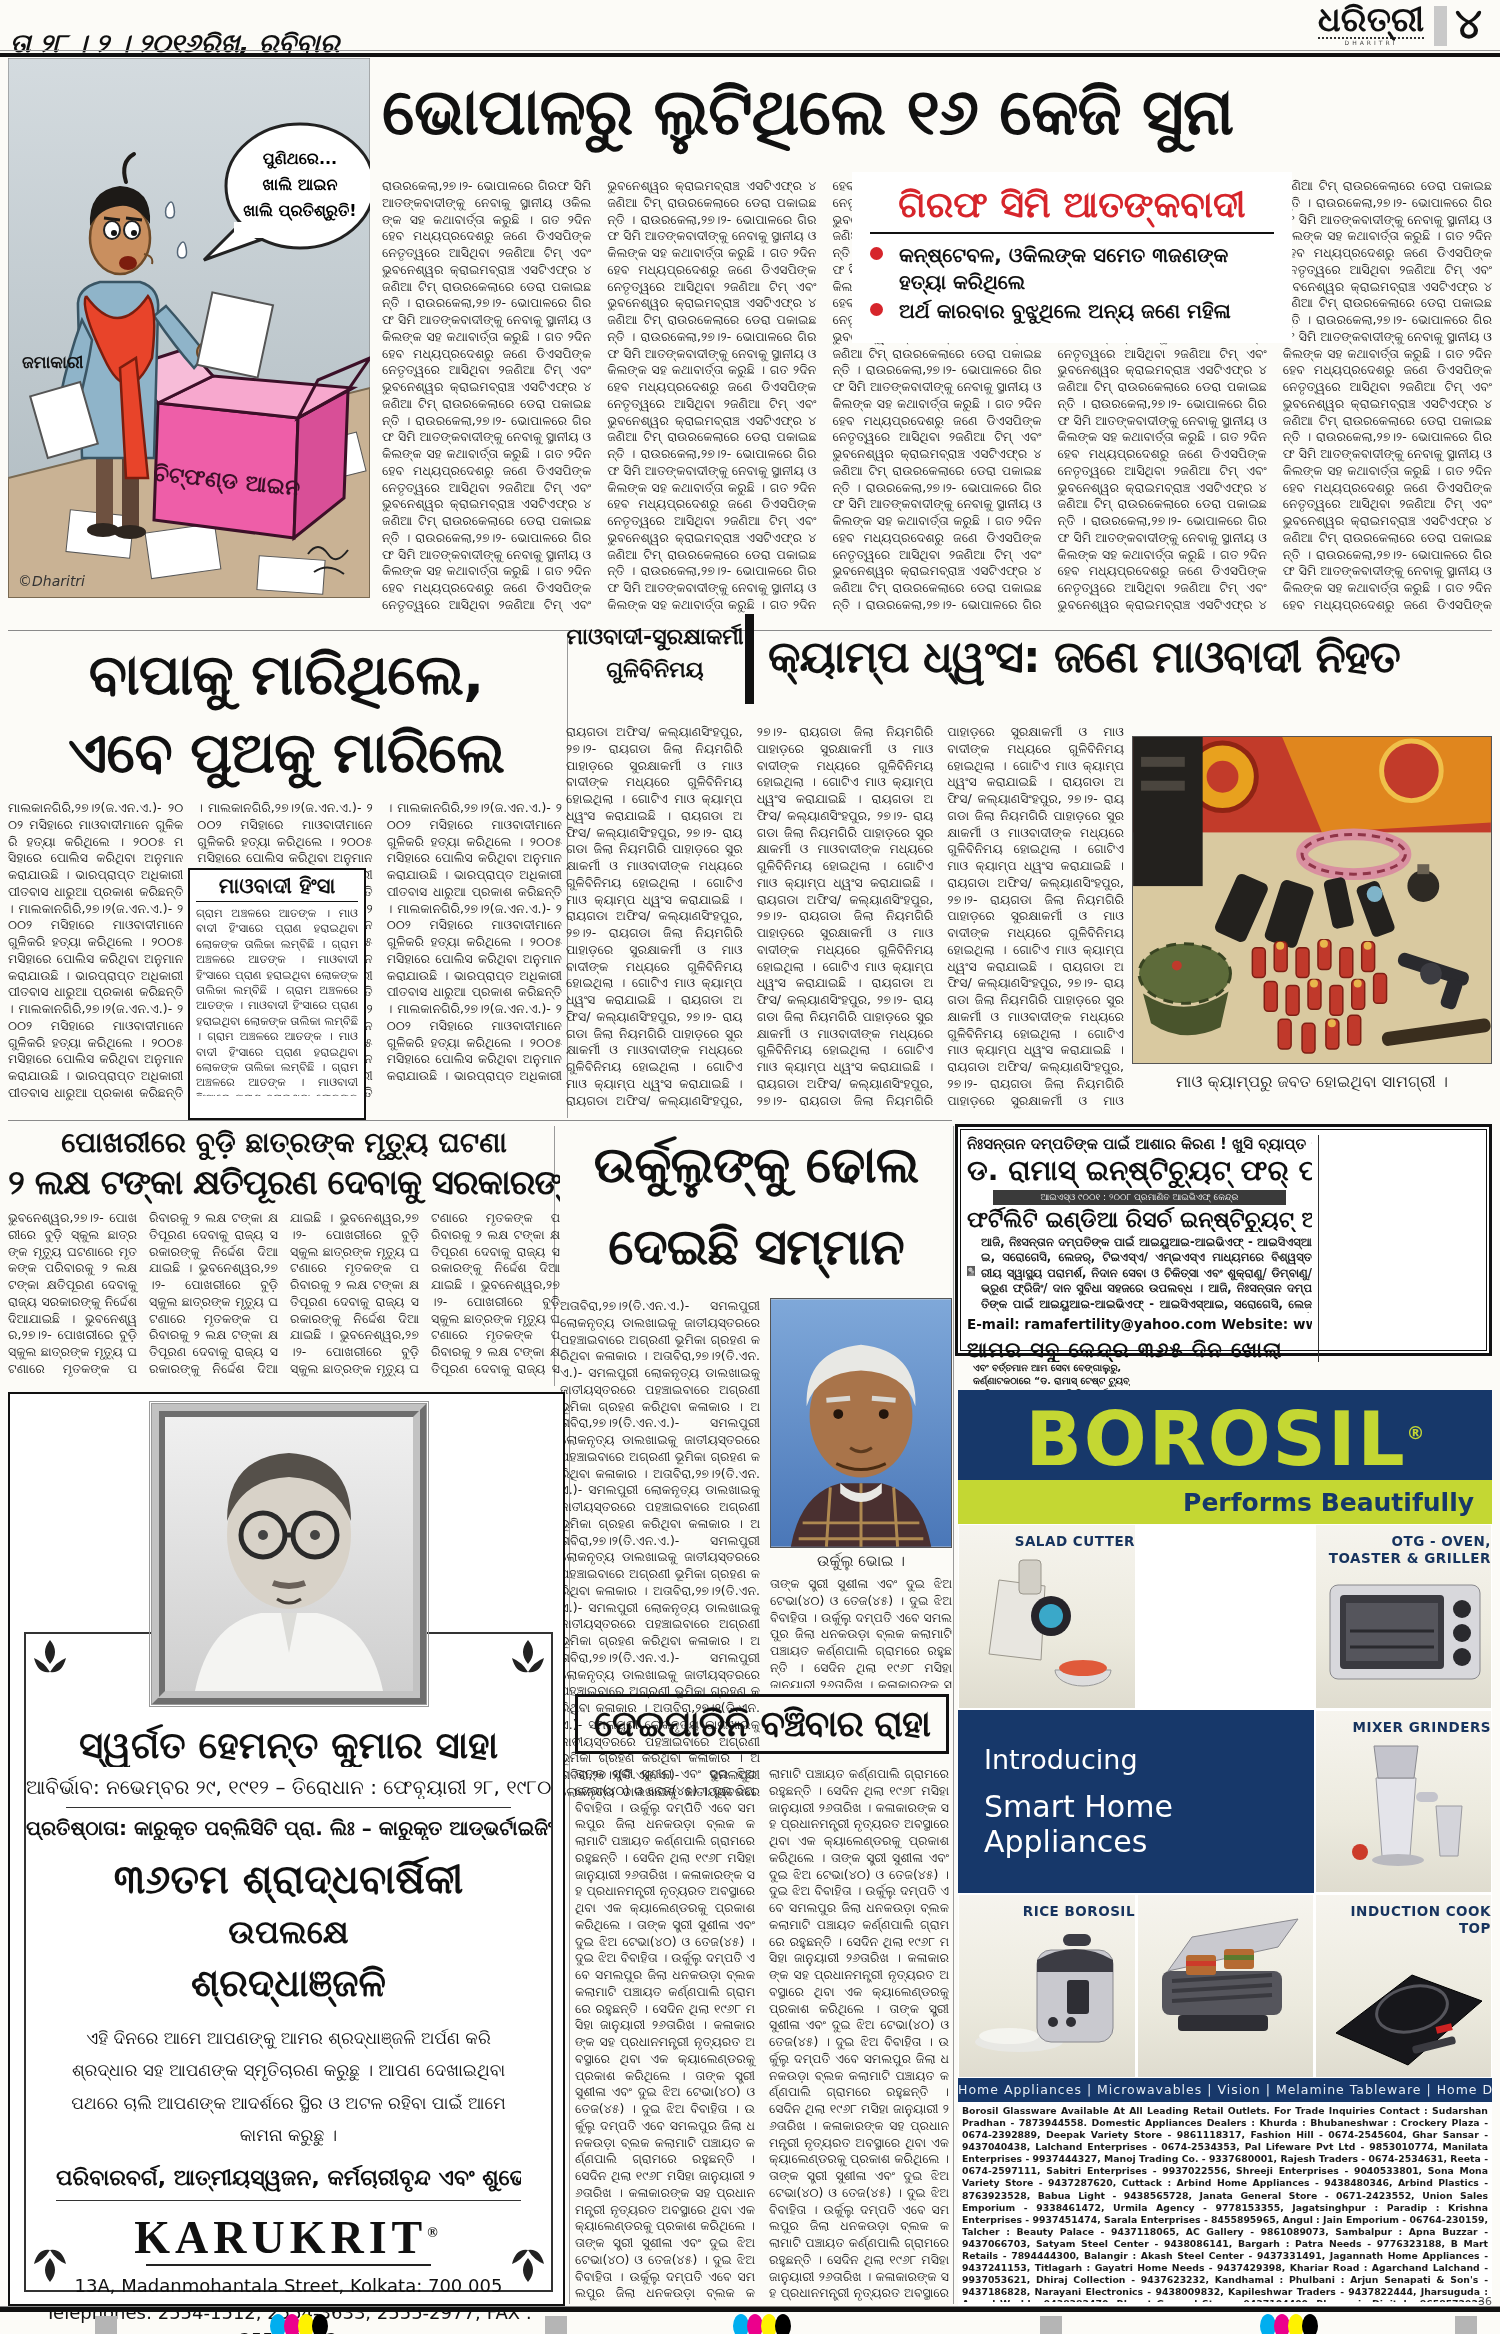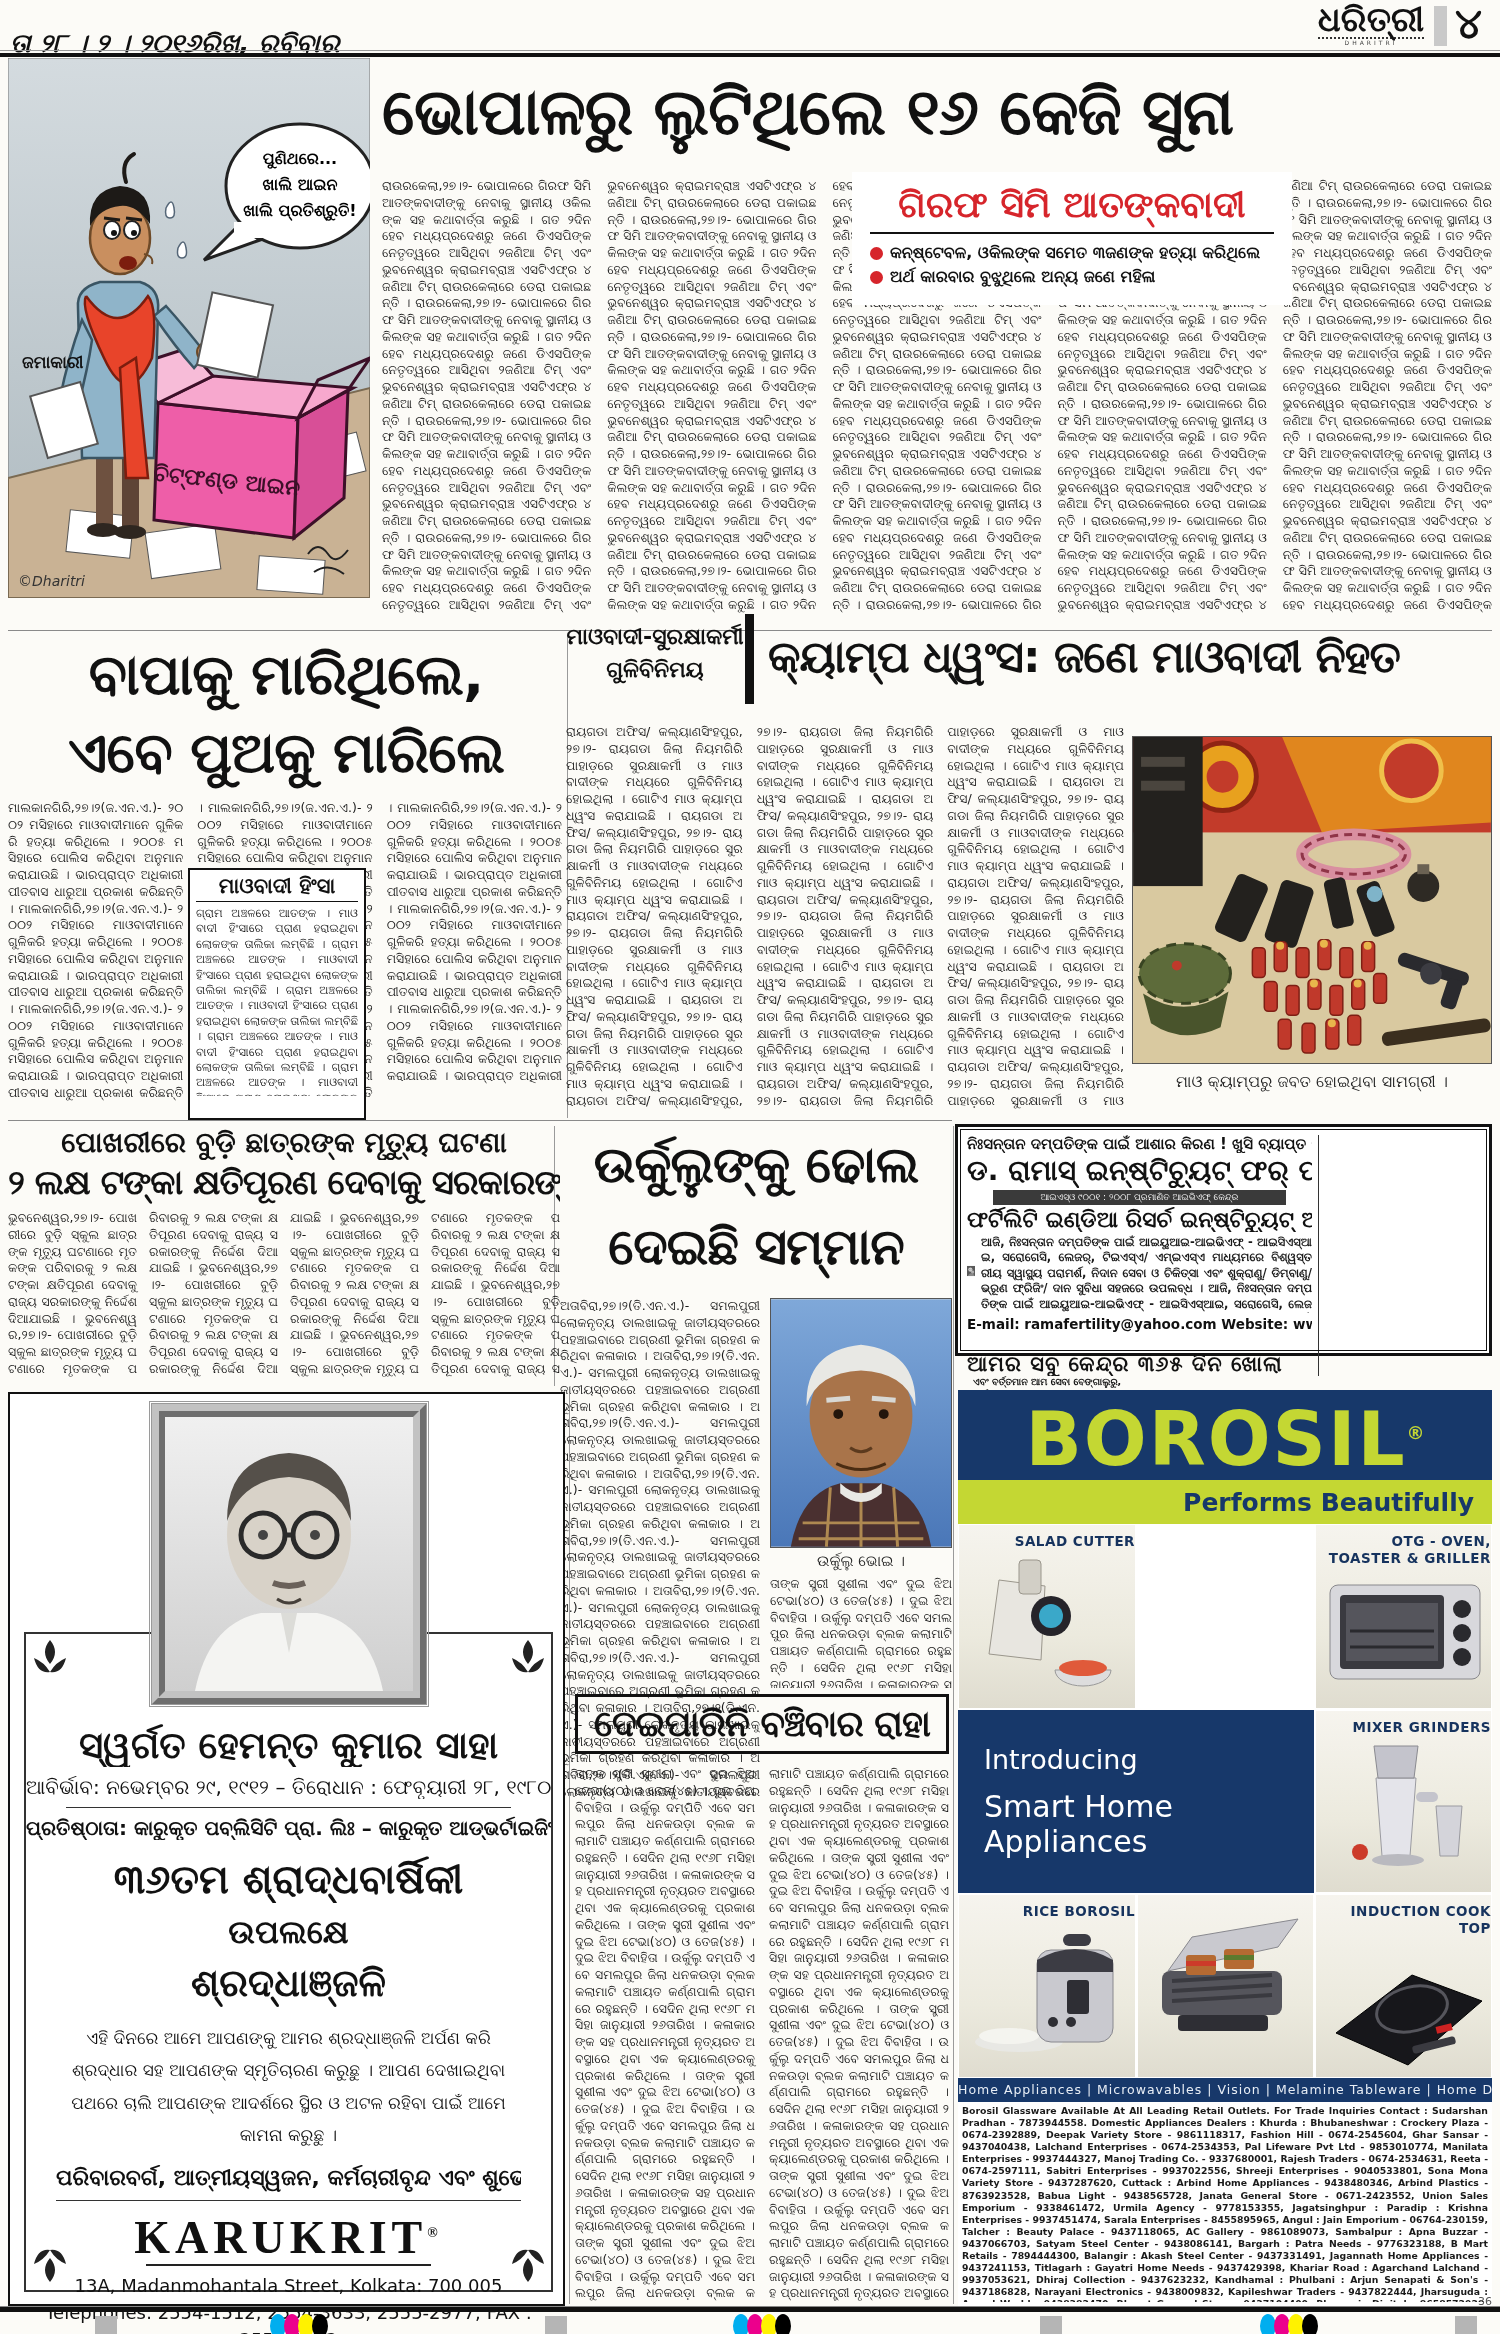--- a/index.html
+++ b/index.html
@@ -26,21 +26,21 @@
   .cols4 { column-count:4; column-gap:12px; }
   .cols5 { column-count:5; column-gap:16px; }
   .cols2 { column-count:2; column-gap:14px; }
   .hl { font-weight:800; white-space:nowrap; overflow:hidden; letter-spacing:-1px; }
 
   
   .lead-hl { left:382px; top:58px; width:1112px; height:112px; font-size:64px; line-height:108px; }
   .lead-body { left:382px; top:178px; width:1110px; height:452px; }
   .redbox { left:862px; top:182px; width:420px; background:#fff; box-shadow:0 0 0 10px #fff; padding:2px 8px 8px 8px; }
   .redbox-title { color:#d6252b; font-size:36px; font-weight:800; text-align:center; white-space:nowrap; overflow:hidden; border-bottom:2px solid #111; padding-bottom:6px; margin-bottom:8px; }
-  .rb-line { display:flex; align-items:flex-start; gap:7px; font-size:16px; font-weight:700; line-height:1.35; margin-top:2px; }
+  .rb-line { display:flex; align-items:flex-start; gap:16px; font-size:20px; font-weight:700; line-height:1.35; margin-top:2px; }
   .rb-dot { width:13px; height:13px; border-radius:50%; background:#d6252b; flex:none; margin-top:5px; }
 
   
   .h-rule { background:#8a8a8a; height:1px; }
   .v-rule { background:#9a9a9a; width:1px; }
 
   
   .st2-hl { left:10px; top:636px; width:552px; text-align:center; font-size:56px; line-height:78px; }
   .st2-body { left:8px; top:800px; width:554px; height:318px; }
   .inset { left:188px; top:868px; width:178px; height:252px; background:#fff; border:2px solid #111; padding:4px 6px; }
@@ -72,21 +72,21 @@
   .fert { left:955px; top:1124px; width:537px; height:232px; border:3px solid #111; outline:1px solid #111; outline-offset:-6px; background:#fff; padding:8px 9px 4px 9px; display:flex; flex-wrap:wrap; }
   .fert-main { width:352px; border-right:1px solid #333; padding-right:6px; }
   .fert-side { width:163px; padding-left:6px; font-size:9.5px; font-weight:700; text-align:center; line-height:1.35; word-break:break-all; }
   .fert-l1 { font-size:15px; font-weight:800; white-space:nowrap; overflow:hidden; }
   .fert-title { font-size:28px; font-weight:800; white-space:nowrap; overflow:hidden; margin-top:1px; }
   .fert-iso { background:#3a3a3a; color:#fff; font-size:9px; text-align:center; padding:2px 0; margin:2px 26px; white-space:nowrap; overflow:hidden; }
   .fert-sub { font-size:22px; font-weight:800; white-space:nowrap; overflow:hidden; }
   .fert-row { display:flex; gap:6px; margin-top:3px; }
   .fert-body { font-size:11.5px; font-weight:700; height:78px; }
   .fert-mail { font-size:13.5px; font-weight:800; margin-top:3px; white-space:nowrap; overflow:hidden; }
-  .fert-open { font-size:21px; font-weight:900; letter-spacing:1px; white-space:nowrap; overflow:hidden; margin-top:20px; }
+  .fert-open { font-size:21px; font-weight:900; letter-spacing:1px; white-space:nowrap; overflow:hidden; margin-top:6px; }
   .fert-side .ln { margin-top:3px; border-top:1px solid #888; padding-top:2px; text-align:left; }
   .fert-bottom { width:100%; border-top:1px solid #333; margin-top:4px; padding-top:3px; font-size:12.5px; font-weight:800; text-align:center; white-space:nowrap; overflow:hidden; }
 
   
   .karu { left:8px; top:1392px; width:557px; height:914px; border:2px solid #111; background:#fff; }
   .karu-panel { position:absolute; left:14px; top:238px; width:529px; height:660px; border:2px solid #333; }
   .karu-photo { position:absolute; left:142px; top:10px; width:274px; height:300px;
     border:13px ridge #c2c2c2; outline:3px double #9a9a9a; background:#e9e9e9; z-index:2; }
   .fleur { position:absolute; z-index:3; width:40px; height:44px; }
   .karu-content { position:absolute; left:16px; top:330px; width:525px; text-align:center; }

